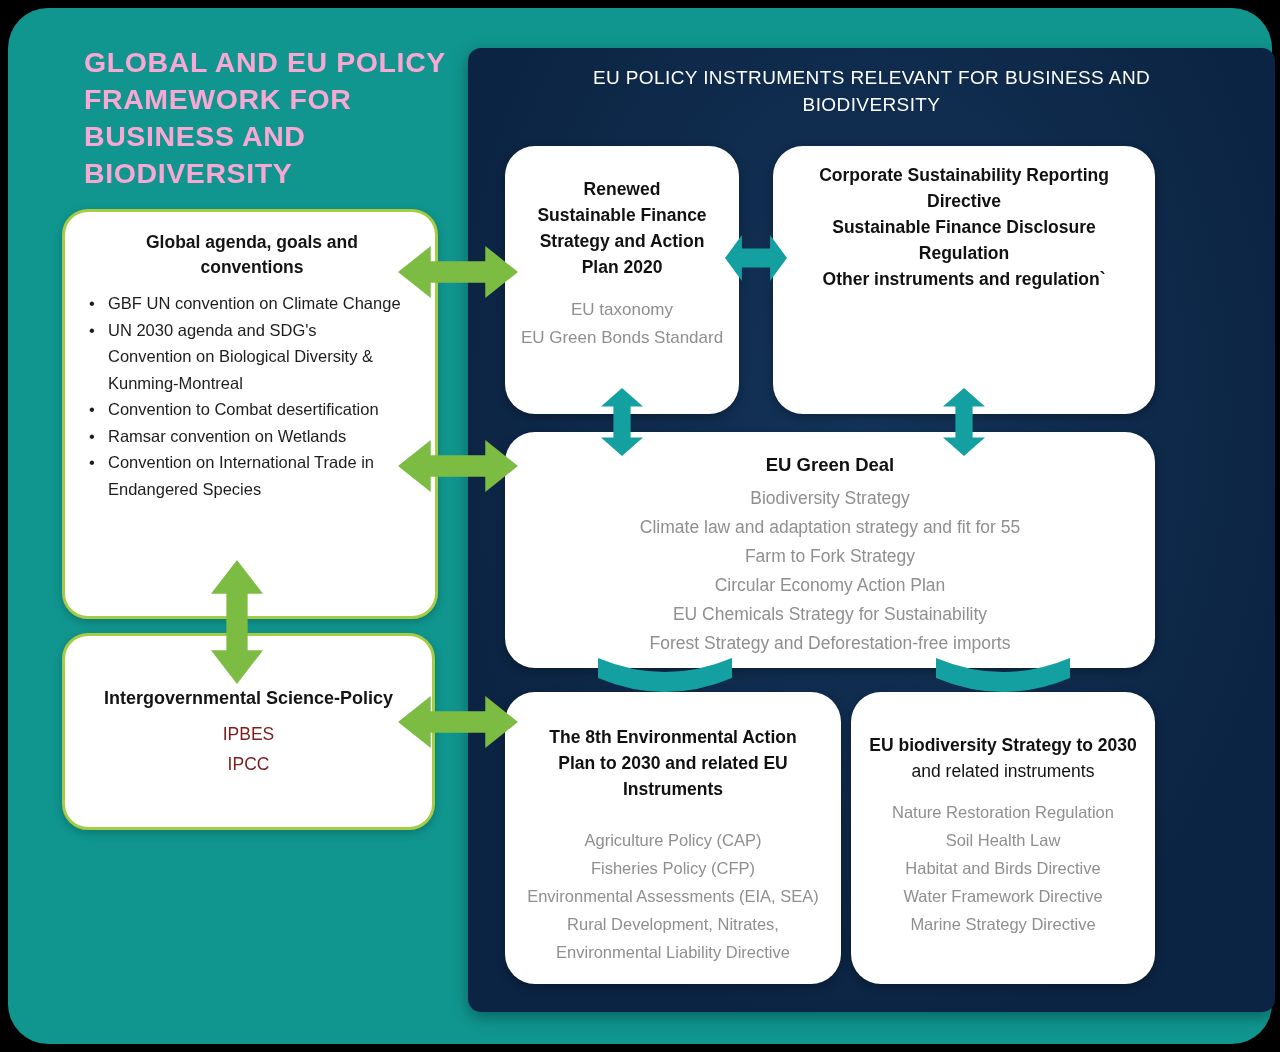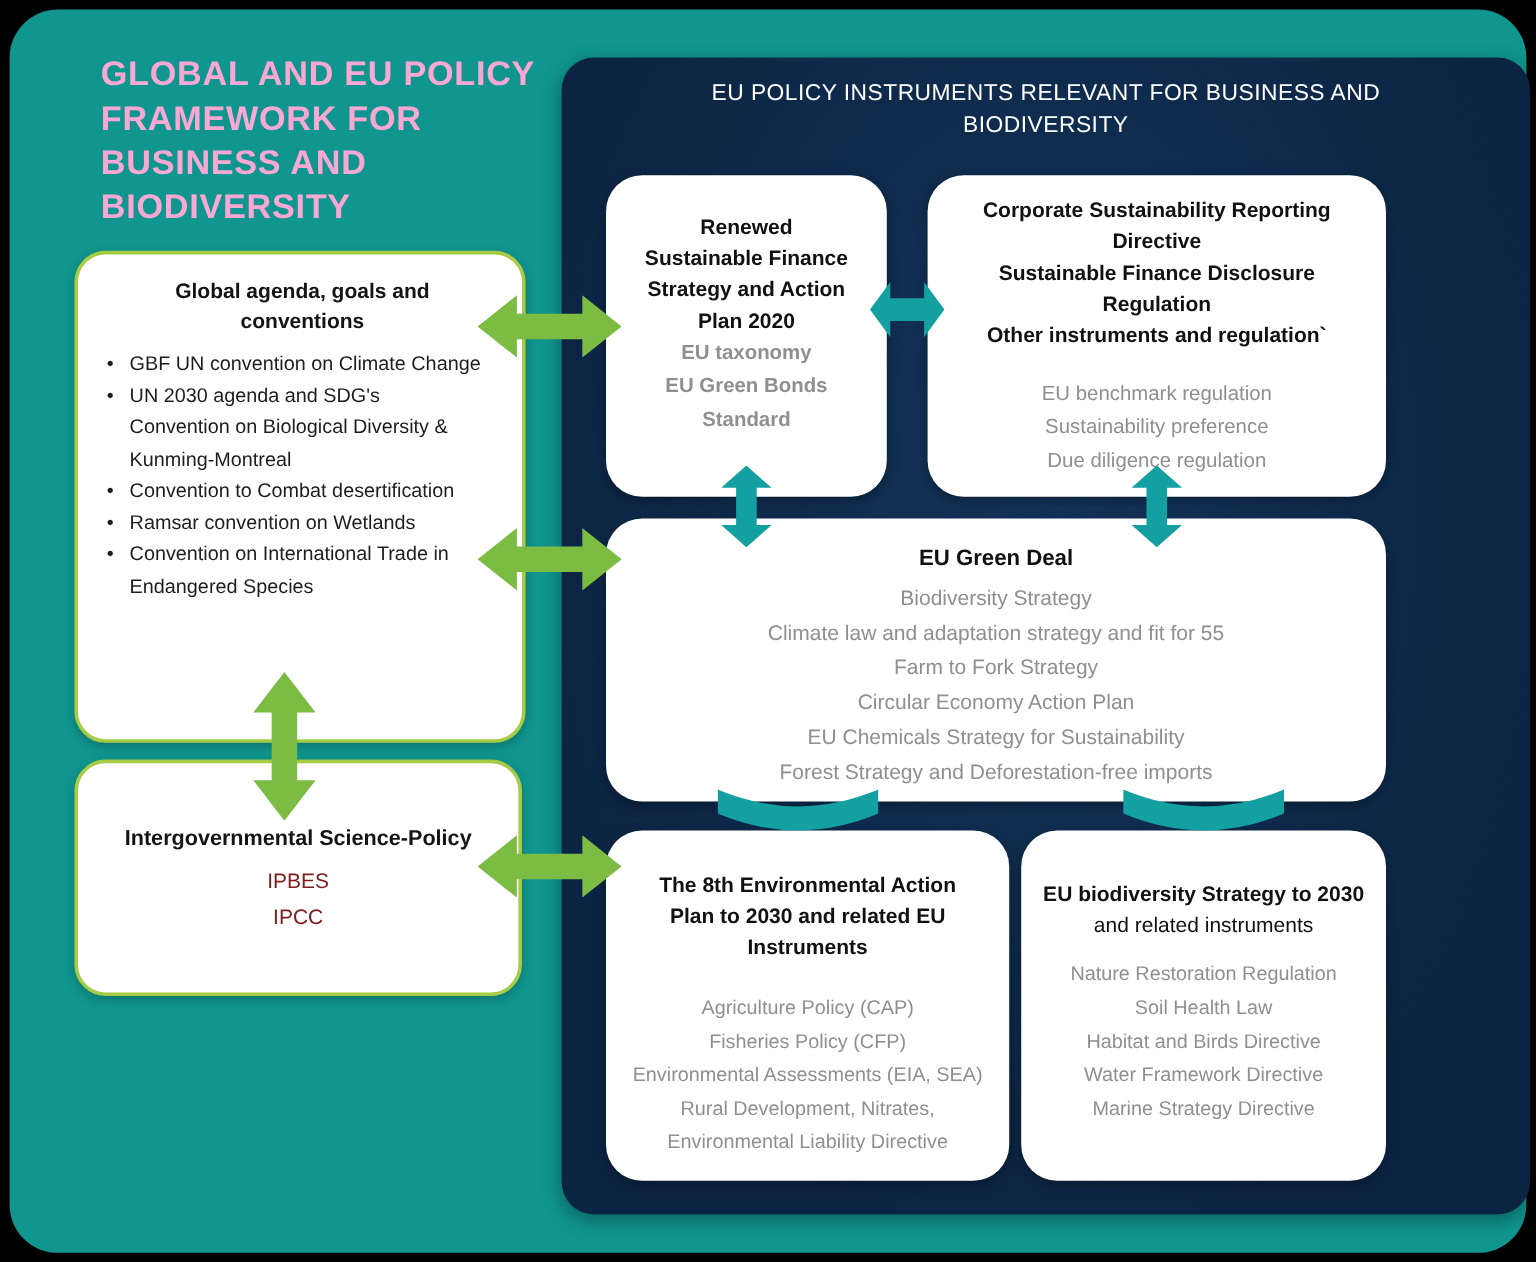--- a/index.html
+++ b/index.html
@@ -19,33 +19,33 @@
   .bullet { display:flex; font-size:16.5px; line-height:26.5px; color:#1d1d1d; }
   .bullet::before { content:"•"; width:19px; flex:none; }
   .bullet-text { white-space:pre-line; }
 
   .box-b { left:62px; top:633px; width:373px; height:197px; display:flex; flex-direction:column;
     align-items:center; justify-content:center; padding-top:4px; }
   .box-b-title { font-weight:700; font-size:18px; color:#141414; margin-bottom:10px; }
   .box-b-items { font-size:17.5px; line-height:30px; color:#7f1d1d; text-align:center; white-space:pre-line; }
 
   
-  .panel { position:absolute; left:468px; top:48px; width:807px; height:964px; border-radius:27px;
+  .panel { position:absolute; left:468px; top:48px; width:807px; height:964px; border-radius:13px;
     background:radial-gradient(ellipse at 50% 38%, #133459 0%, #0C2443 75%);
     box-shadow:0 5px 16px rgba(0,0,0,0.35); z-index:1; }
   .panel-title { position:absolute; top:16px; left:30px; right:30px; text-align:center; color:#fff;
     font-size:19px; font-weight:500; line-height:27px; letter-spacing:0.4px; white-space:pre-line; }
 
   .wbox { position:absolute; background:#fff; border-radius:30px; text-align:center;
     box-shadow:0 3px 10px rgba(0,0,0,0.3); }
   .btitle { font-weight:700; font-size:17.5px; line-height:26px; color:#111; white-space:pre-line; }
   .gray { color:#8F8F8F; white-space:pre-line; }
 
   .box-finance { left:37px; top:98px; width:234px; height:268px; padding:30px 14px 0; }
-  .box-finance .gray { margin-top:0; font-size:17px; line-height:28px;font-weight:bold; }
+  .box-finance .gray { margin-top:16px; font-size:17px; line-height:28px; }
 
   .box-csrd { left:305px; top:98px; width:382px; height:268px; padding:16px 16px 0; }
   .box-csrd .gray { margin-top:22px; font-size:17px; line-height:28px; }
 
   .box-greendeal { left:37px; top:384px; width:650px; height:236px; padding:20px 20px 0; }
   .box-greendeal .btitle { font-size:18.5px; }
   .box-greendeal .gray { margin-top:6px; font-size:17.5px; line-height:29px; }
 
   .box-eap { left:37px; top:644px; width:336px; height:292px; padding:32px 12px 0; }
   .box-eap .gray { margin-top:24px; font-size:16.5px; line-height:28px; }
@@ -144,23 +144,20 @@
       <div class="gray">EU taxonomy
 EU Green Bonds Standard</div>
     </div>
 
     <div class="wbox box-csrd">
       <div class="btitle">Corporate Sustainability Reporting
 Directive
 Sustainable Finance Disclosure
 Regulation
 Other instruments and regulation`</div>
-      <div class="gray">EU benchmark regulation
-Sustainability preference
-Due diligence regulation</div>
     </div>
 
     <div class="wbox box-greendeal">
       <div class="btitle">EU Green Deal</div>
       <div class="gray">Biodiversity Strategy
 Climate law and adaptation strategy and fit for 55
 Farm to Fork Strategy
 Circular Economy Action Plan
 EU Chemicals Strategy for Sustainability
 Forest Strategy and Deforestation-free imports</div>

